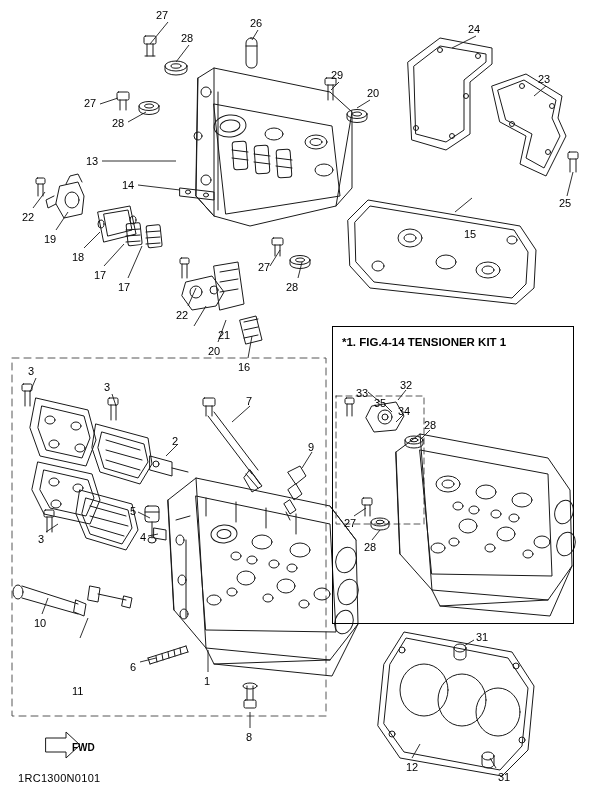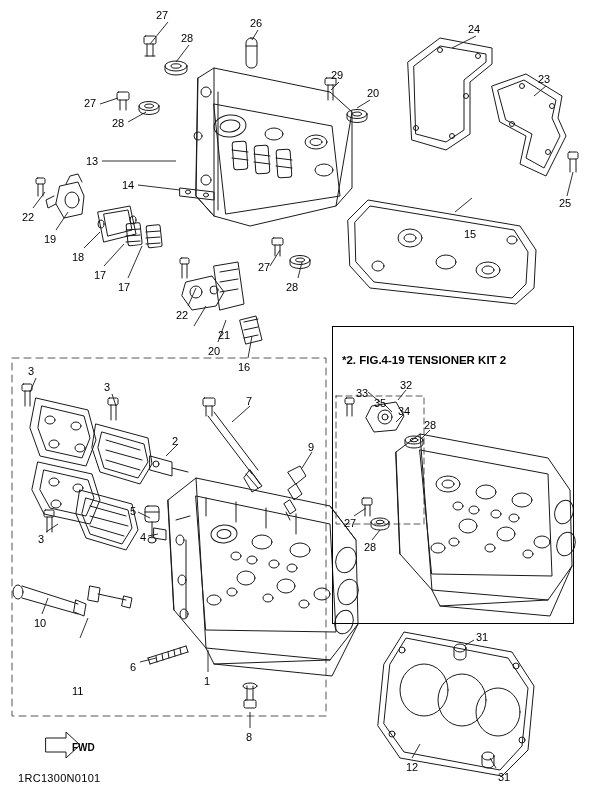--- a/index.html
+++ b/index.html
@@ -493,21 +493,21 @@
         <polyline points="474,640 464,646" fill="none" stroke="#1a1a1a" stroke-width="0.9"></polyline>
         <polyline points="140,662 156,658" fill="none" stroke="#1a1a1a" stroke-width="0.9"></polyline>
         <polyline points="208,672 208,650" fill="none" stroke="#1a1a1a" stroke-width="0.9"></polyline>
         <polyline points="250,728 250,712" fill="none" stroke="#1a1a1a" stroke-width="0.9"></polyline>
         <polyline points="412,758 420,744" fill="none" stroke="#1a1a1a" stroke-width="0.9"></polyline>
         <polyline points="496,768 490,758" fill="none" stroke="#1a1a1a" stroke-width="0.9"></polyline>
       </g>
   </svg>
 
   <div class="legend-box"></div>
-  <div class="legend-text" style="left:342px; top:354px;">*2. FIG.4-19 TENSIONER KIT 2</div>
+  <div class="legend-text" style="left:342px; top:336px;">*1. FIG.4-14 TENSIONER KIT 1</div>
 
   <div class="fwd-label">FWD</div>
 
   <div class="partnum">1RC1300N0101</div>
 
   <div id="callout-layer">
       <div class="callout" style="left: 156px; top: 10px;">27</div>
       <div class="callout" style="left: 250px; top: 18px;">26</div>
       <div class="callout" style="left: 468px; top: 24px;">24</div>
       <div class="callout" style="left: 181px; top: 33px;">28</div>

